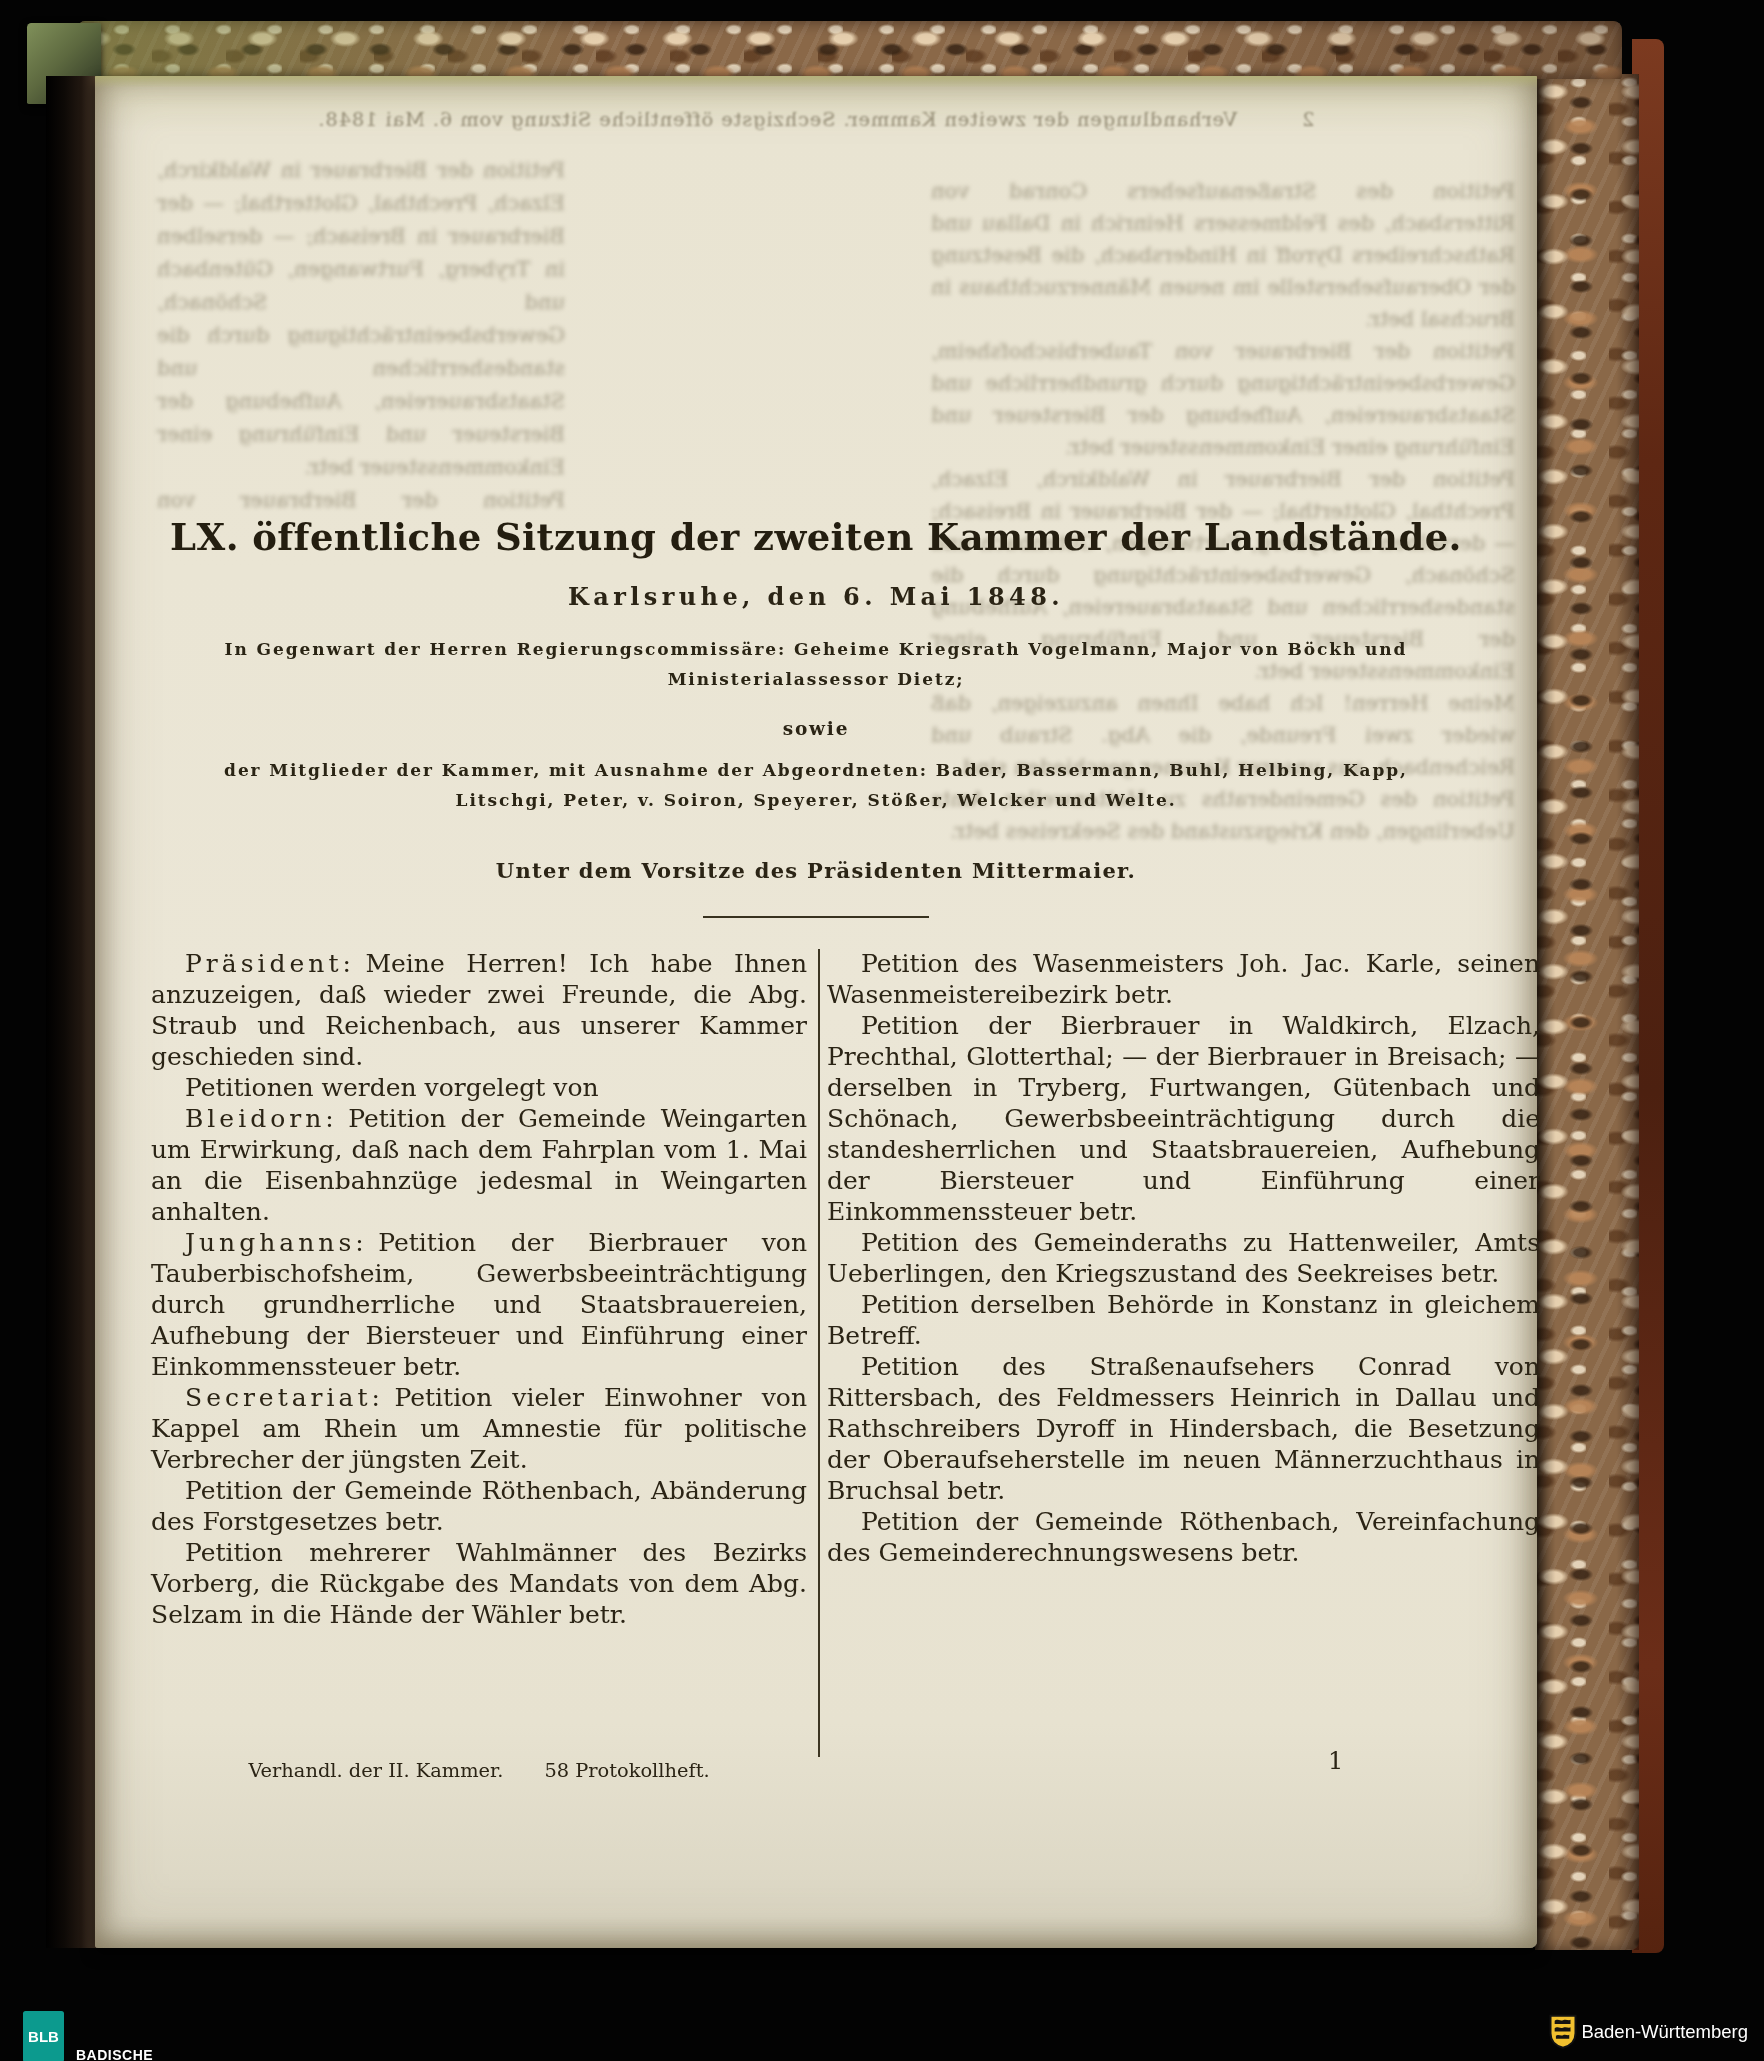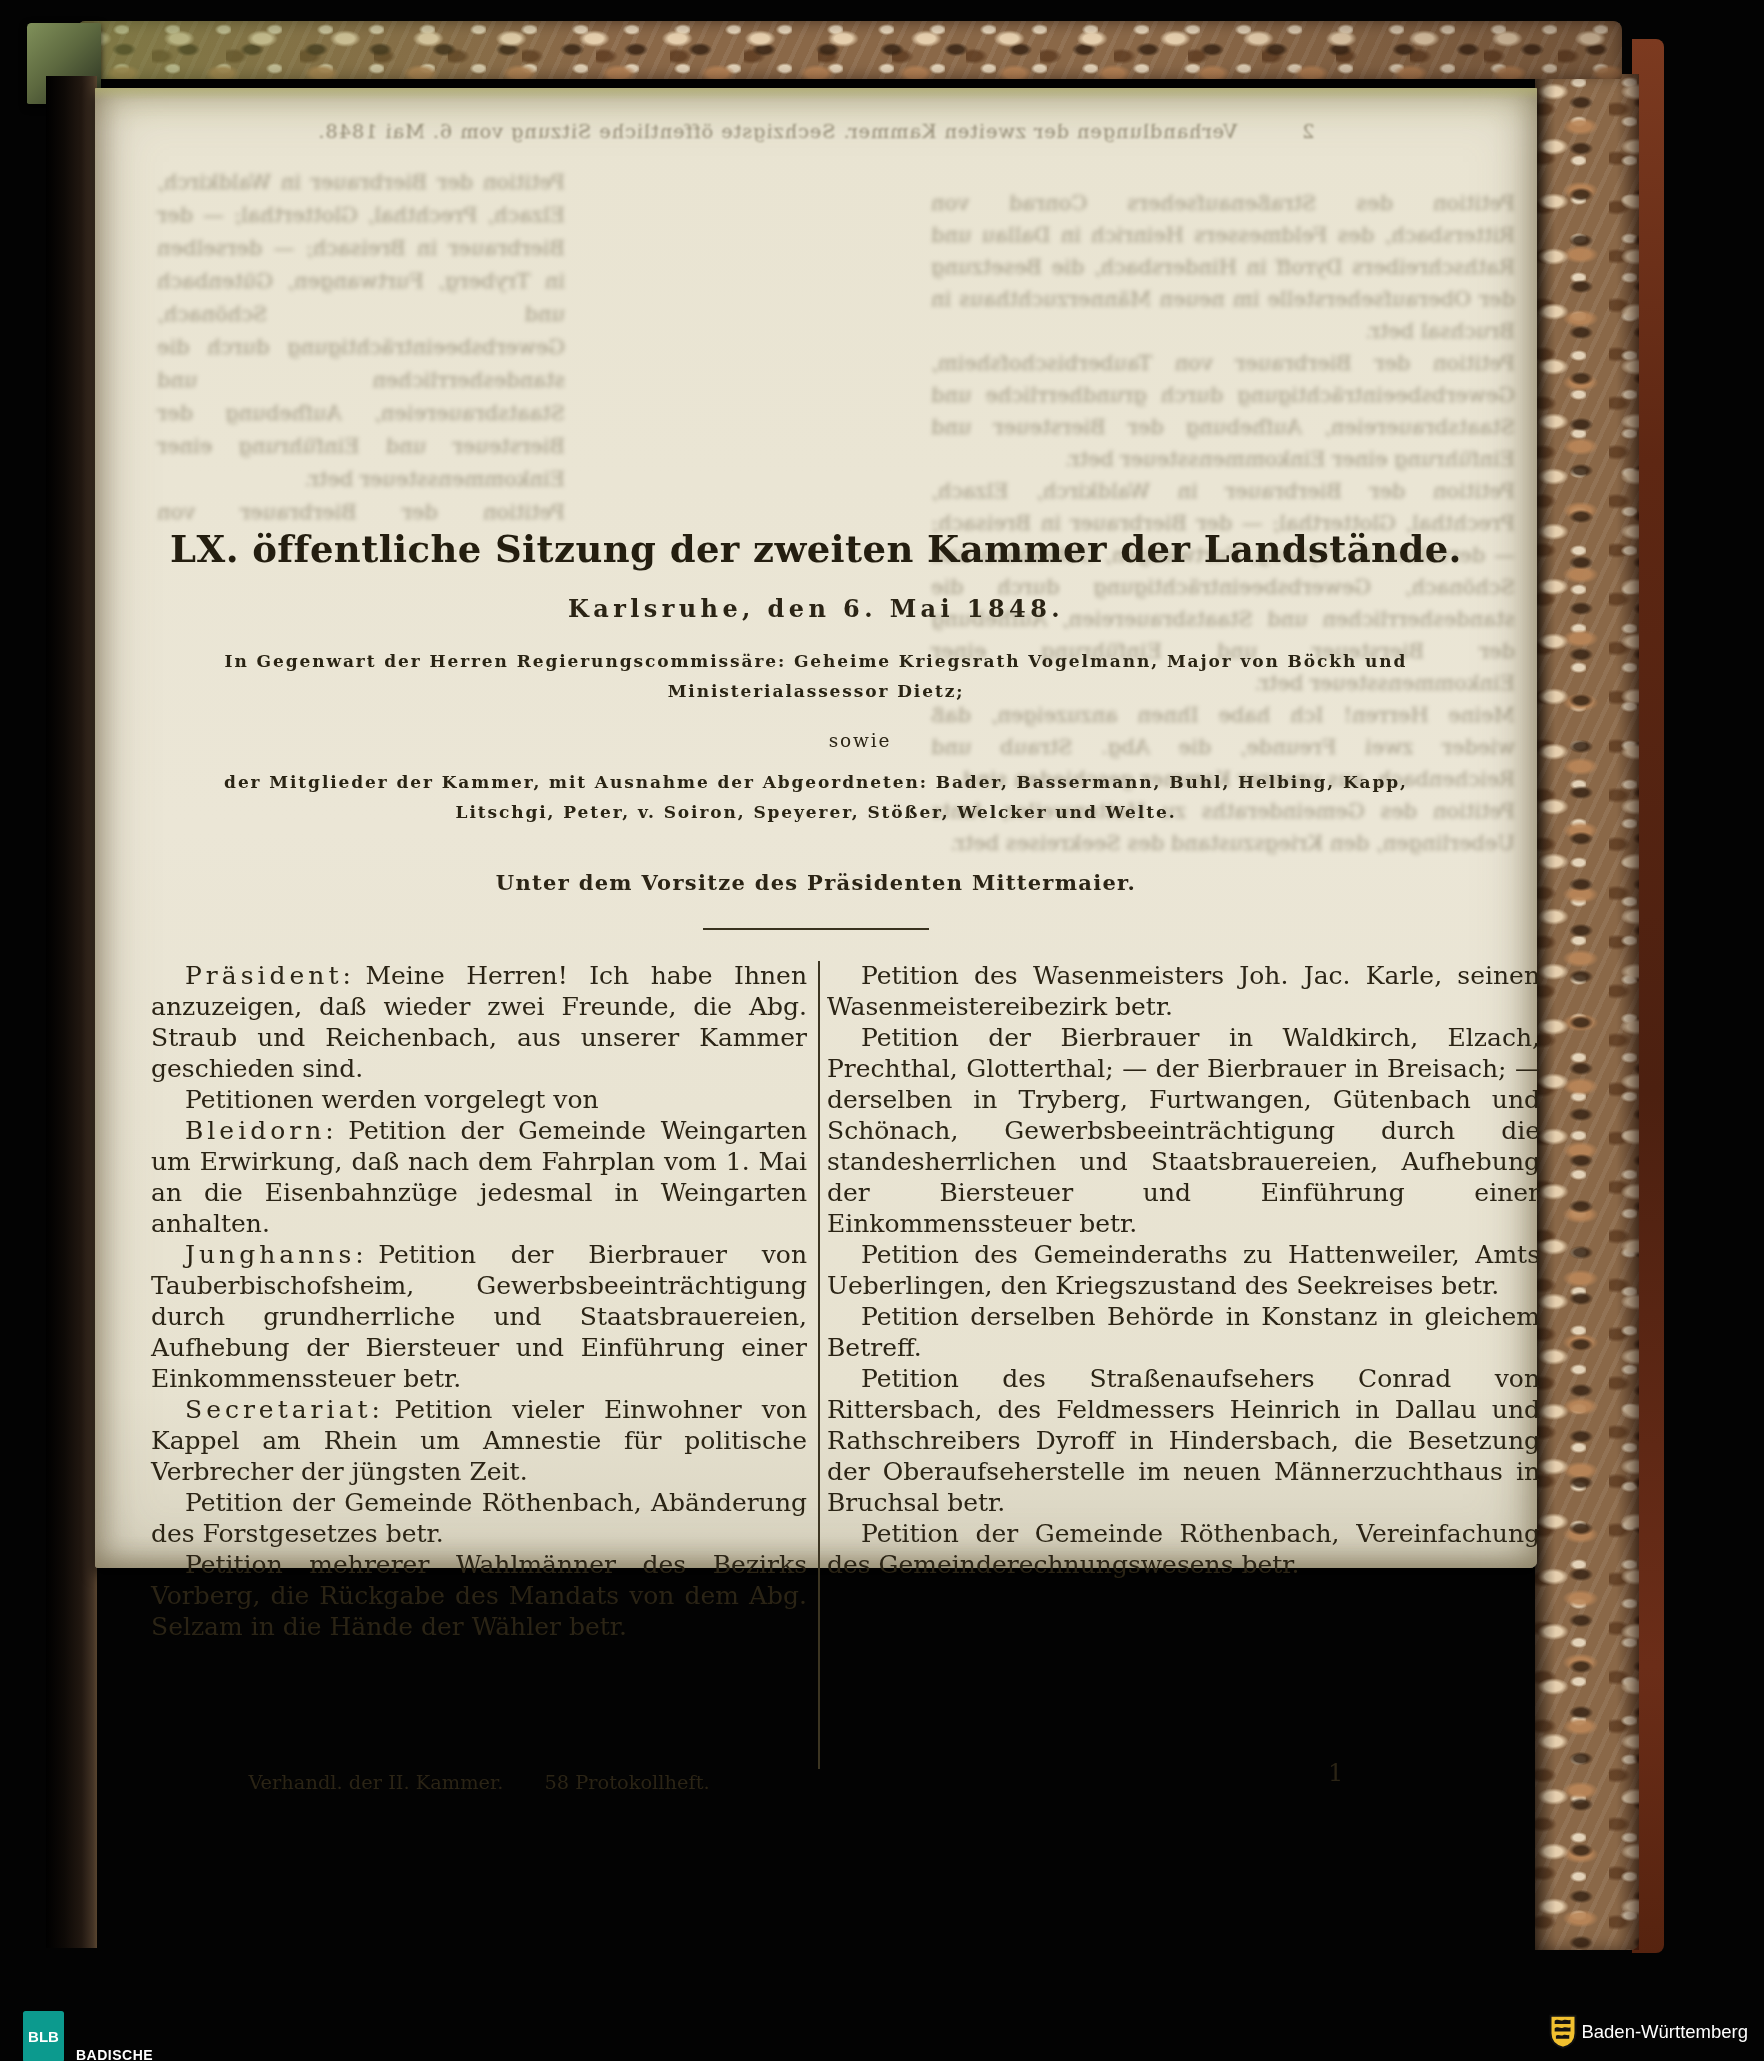--- a/index.html
+++ b/index.html
@@ -26,21 +26,21 @@
   .marble-right{position:absolute;left:1535px;top:74px;width:104px;height:1876px;border-radius:0 3.5px 8.8px 0;}
   .marble-right::after{content:"";position:absolute;inset:0;
     background:linear-gradient(90deg, rgba(0,0,0,.45), rgba(0,0,0,0) 20%, rgba(0,0,0,0) 78%, rgba(30,12,6,.5));}
   .cover-green{position:absolute;left:26.5px;top:23px;width:74px;height:81px;border-radius:4.4px 1.8px 1.8px 1.8px;
     background:linear-gradient(135deg,#80905a 0%,#5e6a40 45%,#3c452c 80%,#23281a);
     box-shadow:0 2.6px 7px rgba(0,0,0,.8);}
   .spine{position:absolute;left:46px;top:76px;width:51px;height:1872px;
     background:linear-gradient(90deg,#000 0%,#0d0906 35%,#221811 70%,#433325 92%,#59452f 100%);}
 
   
-  .page{position:absolute;left:95px;top:88px;width:1442px;height:1480px;
+  .page{position:absolute;left:95px;top:76px;width:1442px;height:1872px;
     background:linear-gradient(180deg,#e0dcc0 0%,#e9e4d2 3%,#ebe6d6 50%,#e7e2d0 88%,#d9d4c1 100%);
     box-shadow:inset 0 0 62px rgba(118,106,76,.34), inset 12.4px 0 26.5px rgba(96,84,56,.28),
                inset -12.4px 0 30px rgba(110,96,64,.30), inset 0 -8.8px 21px rgba(110,96,64,.30),
                0 5.3px 14px rgba(0,0,0,.8);
     border-radius:1.8px 1.8px 7px 3.5px;color:#2b2415;}
   .page::before{content:"";position:absolute;top:0;left:0;right:0;height:11.5px;
     background:linear-gradient(180deg, rgba(186,186,112,.55), rgba(186,186,112,0));}
 
   
   .showthrough{position:absolute;transform:scaleX(-1);color:rgba(94,84,58,.5);
@@ -48,21 +48,21 @@
   .st-header{top:32px;left:0;width:100%;display:flex;justify-content:center;gap:64px;
     filter:blur(1.1px);font-size:19.4px;letter-spacing:0.9px;color:rgba(94,84,58,.6);}
   .st-left{left:62px;top:78px;width:408px;height:355px;font-size:21px;line-height:33px;}
   .st-right{left:836px;top:99px;width:584px;height:775px;font-size:21px;line-height:32px;}
 
   
   .hd{position:absolute;left:0;width:100%;text-align:center;}
   .title{top:439px;font-size:37px;font-weight:bold;color:#241e10;letter-spacing:0.4px;}
   .dateline{top:506px;font-size:24px;font-weight:bold;letter-spacing:4.4px;}
   .present{top:558px;font-size:17px;font-weight:bold;letter-spacing:1.9px;line-height:30px;color:#2a2414;}
-  .sowie{top:642px;font-size:18.5px;font-weight:normal;letter-spacing:1.8px;padding-left:44px;}
+  .sowie{top:642px;font-size:18.5px;font-weight:bold;letter-spacing:1.8px;}
   .members{top:679px;font-size:17px;font-weight:bold;letter-spacing:1.9px;line-height:30px;color:#2a2414;}
   .chair{top:760px;font-size:21px;font-weight:bold;letter-spacing:1.3px;margin-top:22px;}
   .rule{position:absolute;top:840px;left:50%;transform:translateX(-50%);width:226px;height:0;
     border-top:2.2px solid #38321f;}
 
   
   .col{position:absolute;top:872px;}
   .col-left{left:56px;width:656px;}
   .col-right{left:732px;width:713px;}
   .col-divider{position:absolute;left:723px;top:873px;width:1.8px;height:808px;background:#3c3522;}

